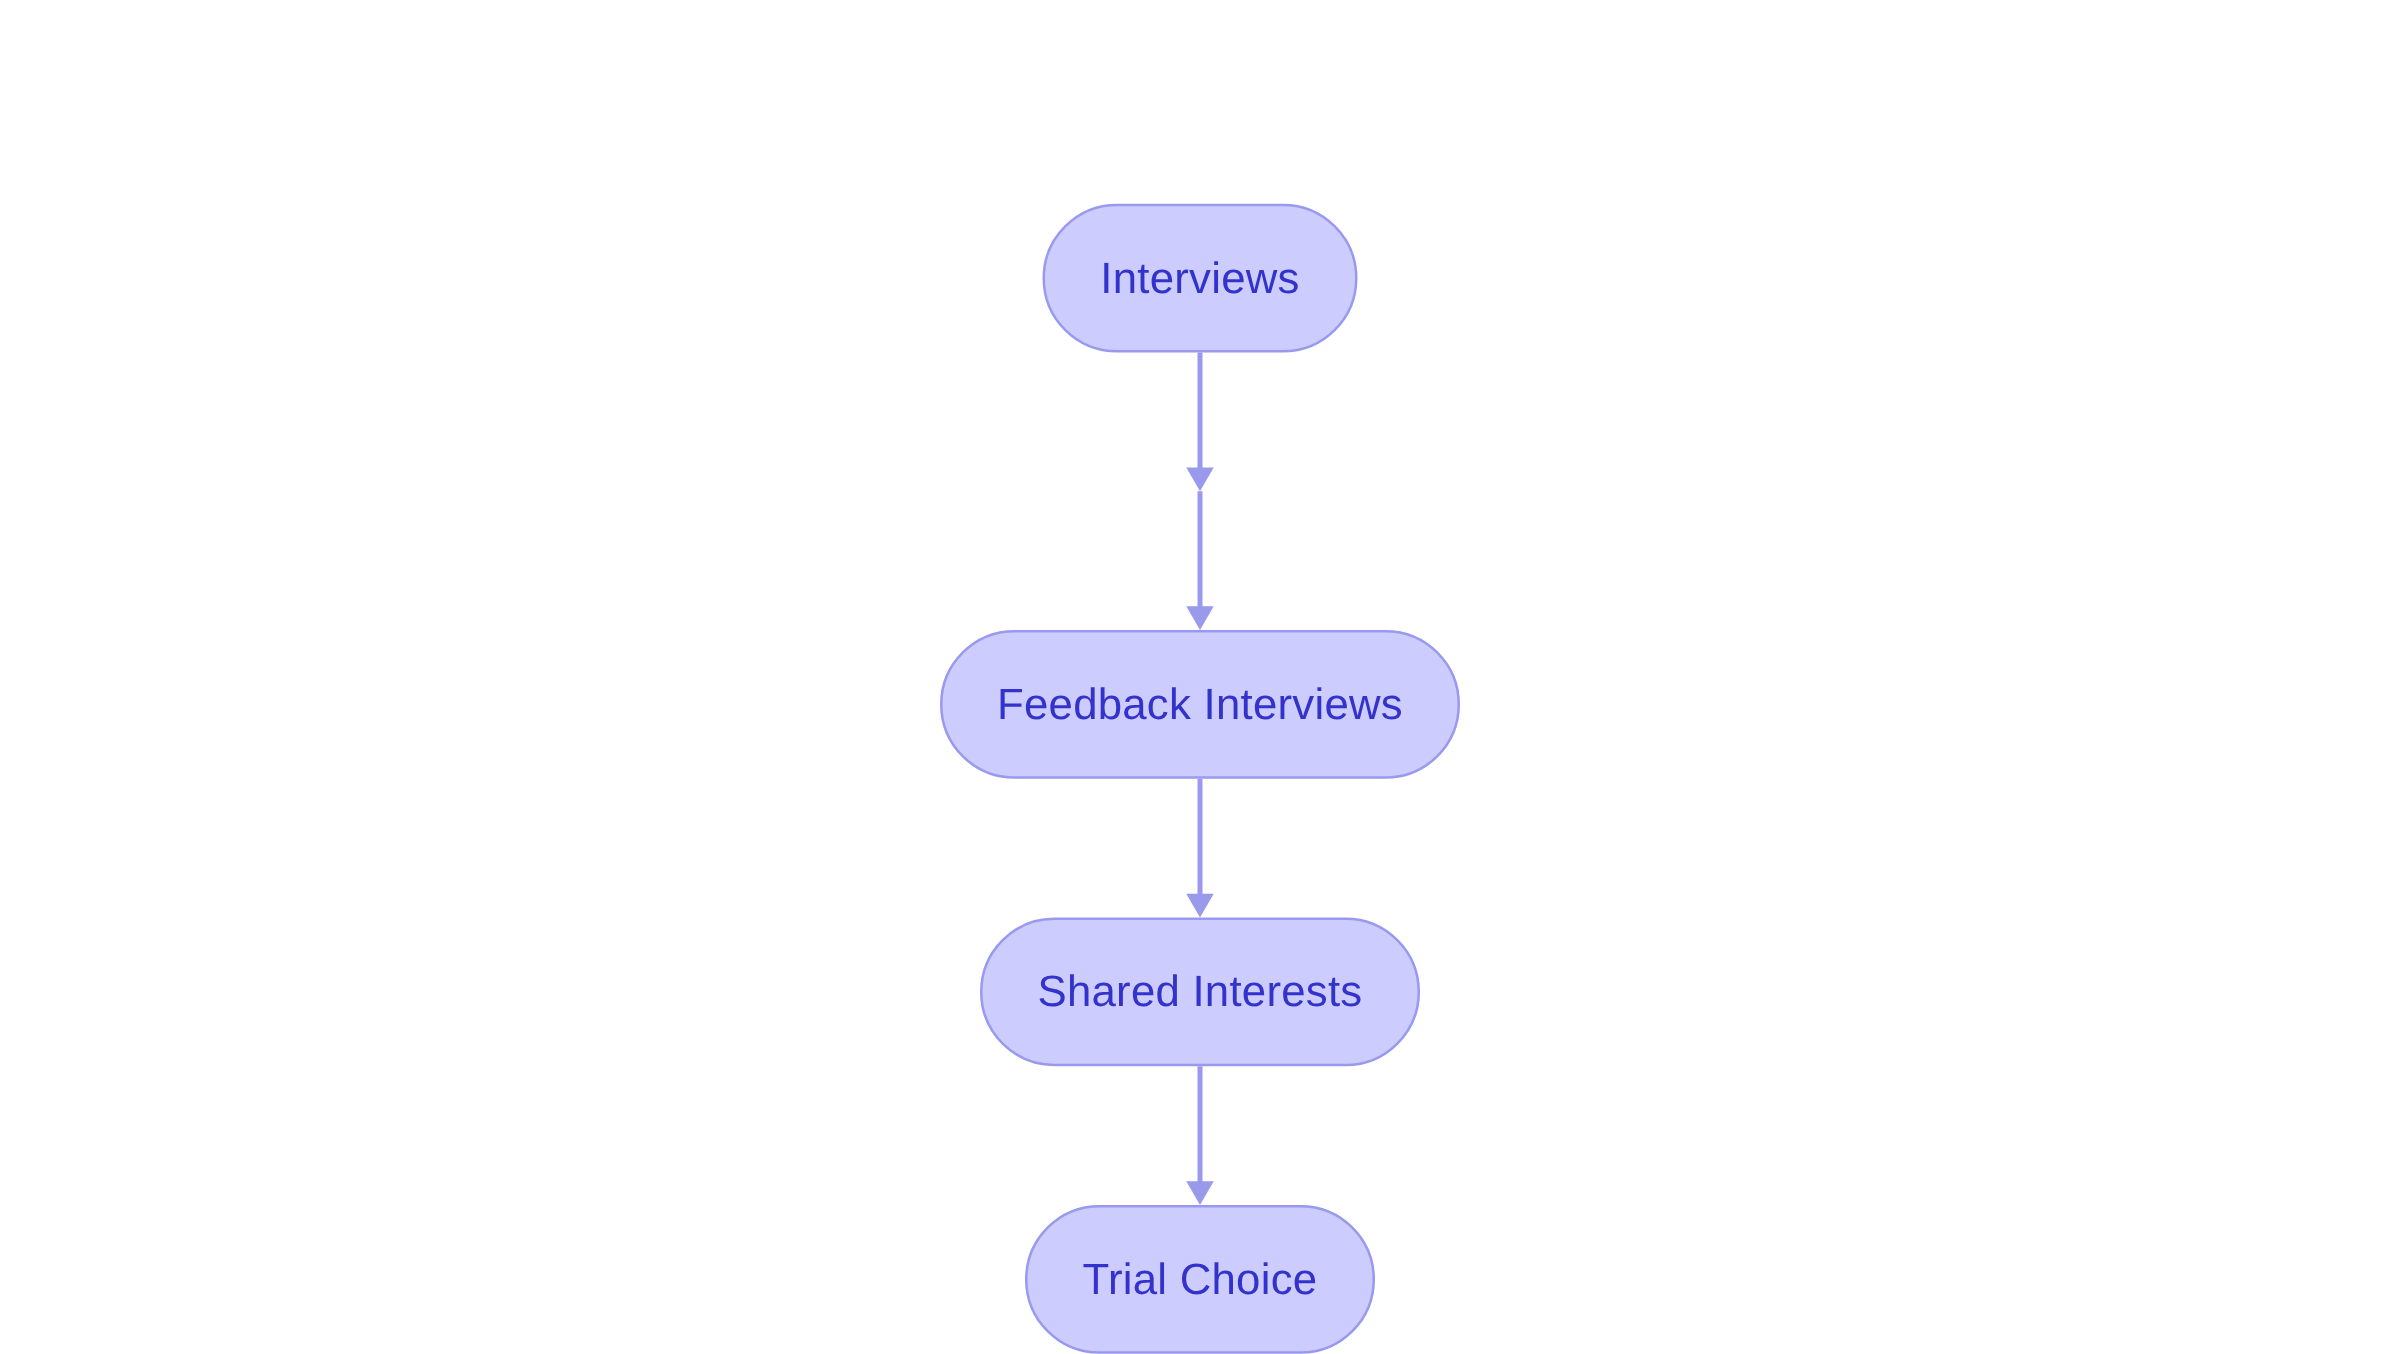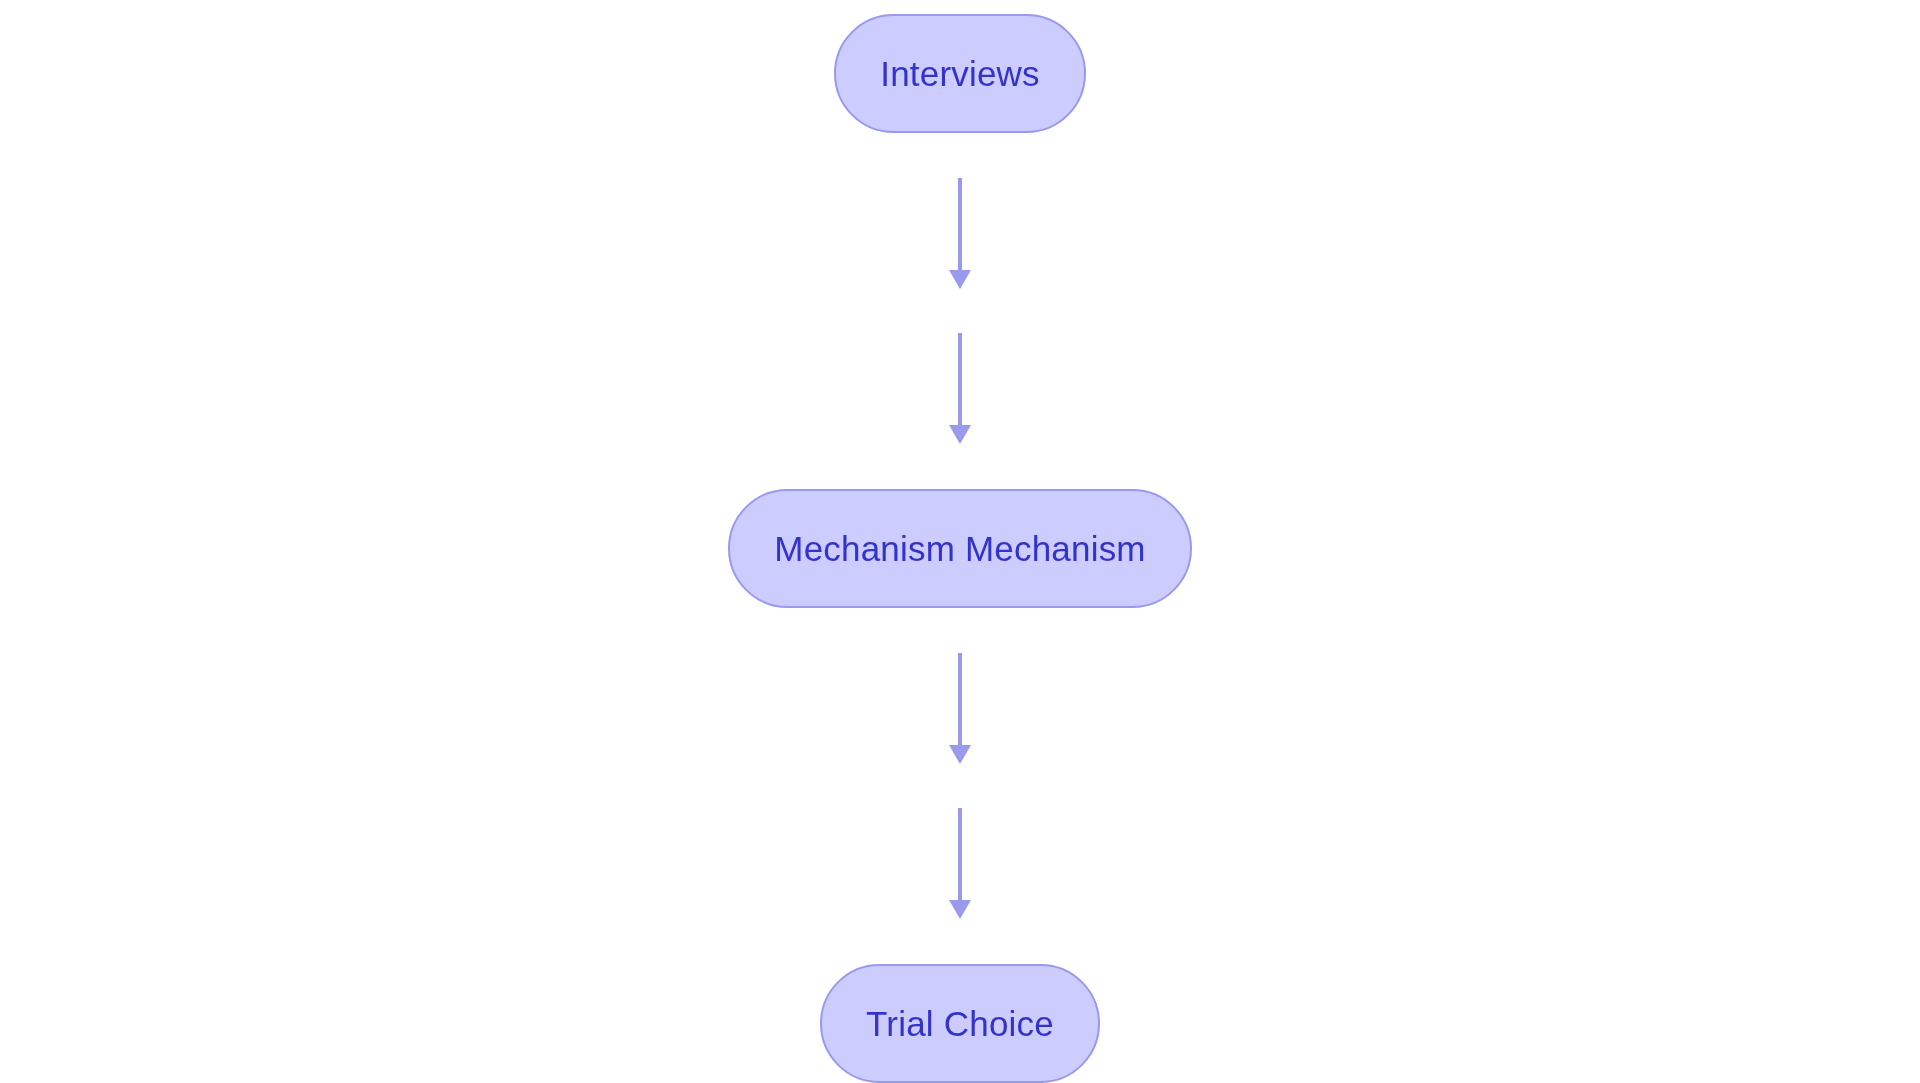--- a/index.html
+++ b/index.html
@@ -23,22 +23,22 @@
 
   .flow-column {
     position: absolute;
     left: 0;
     top: 0;
     width: 1920px;
     height: 1083px;
     display: flex;
     flex-direction: column;
     align-items: center;
-    justify-content: space-between;
-    padding-top: 14px;
+    justify-content: flex-end;
+    padding-top: 0;
     box-sizing: border-box;
   }
 
   .flow-node {
     box-sizing: border-box;
     height: 119px;
     background: #ccccff;
     border: 2px solid #9999ee;
     border-radius: 60px;
     display: flex;
@@ -101,28 +101,31 @@
       <div class="arrowhead"></div>
     </div>
 
 
     <div class="flow-connector">
       <div class="stem"></div>
       <div class="arrowhead"></div>
     </div>
 
     <div class="flow-node">
-      <span class="flow-node-label">Mechanism Mechanism</span>
+      <span class="flow-node-label">Feedback Interviews</span>
     </div>
 
     <div class="flow-connector">
       <div class="stem"></div>
       <div class="arrowhead"></div>
     </div>
 
+    <div class="flow-node">
+      <span class="flow-node-label">Shared Interests</span>
+    </div>
 
     <div class="flow-connector">
       <div class="stem"></div>
       <div class="arrowhead"></div>
     </div>
 
     <div class="flow-node">
       <span class="flow-node-label">Trial Choice</span>
     </div>
 

